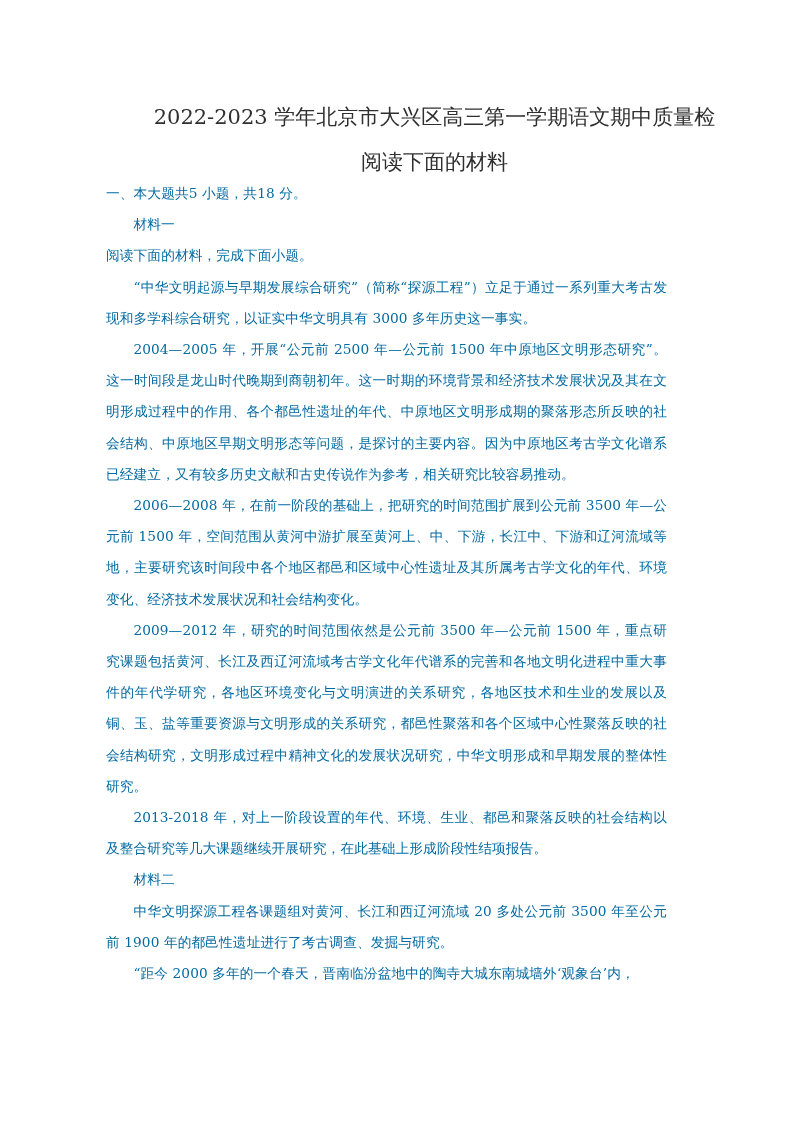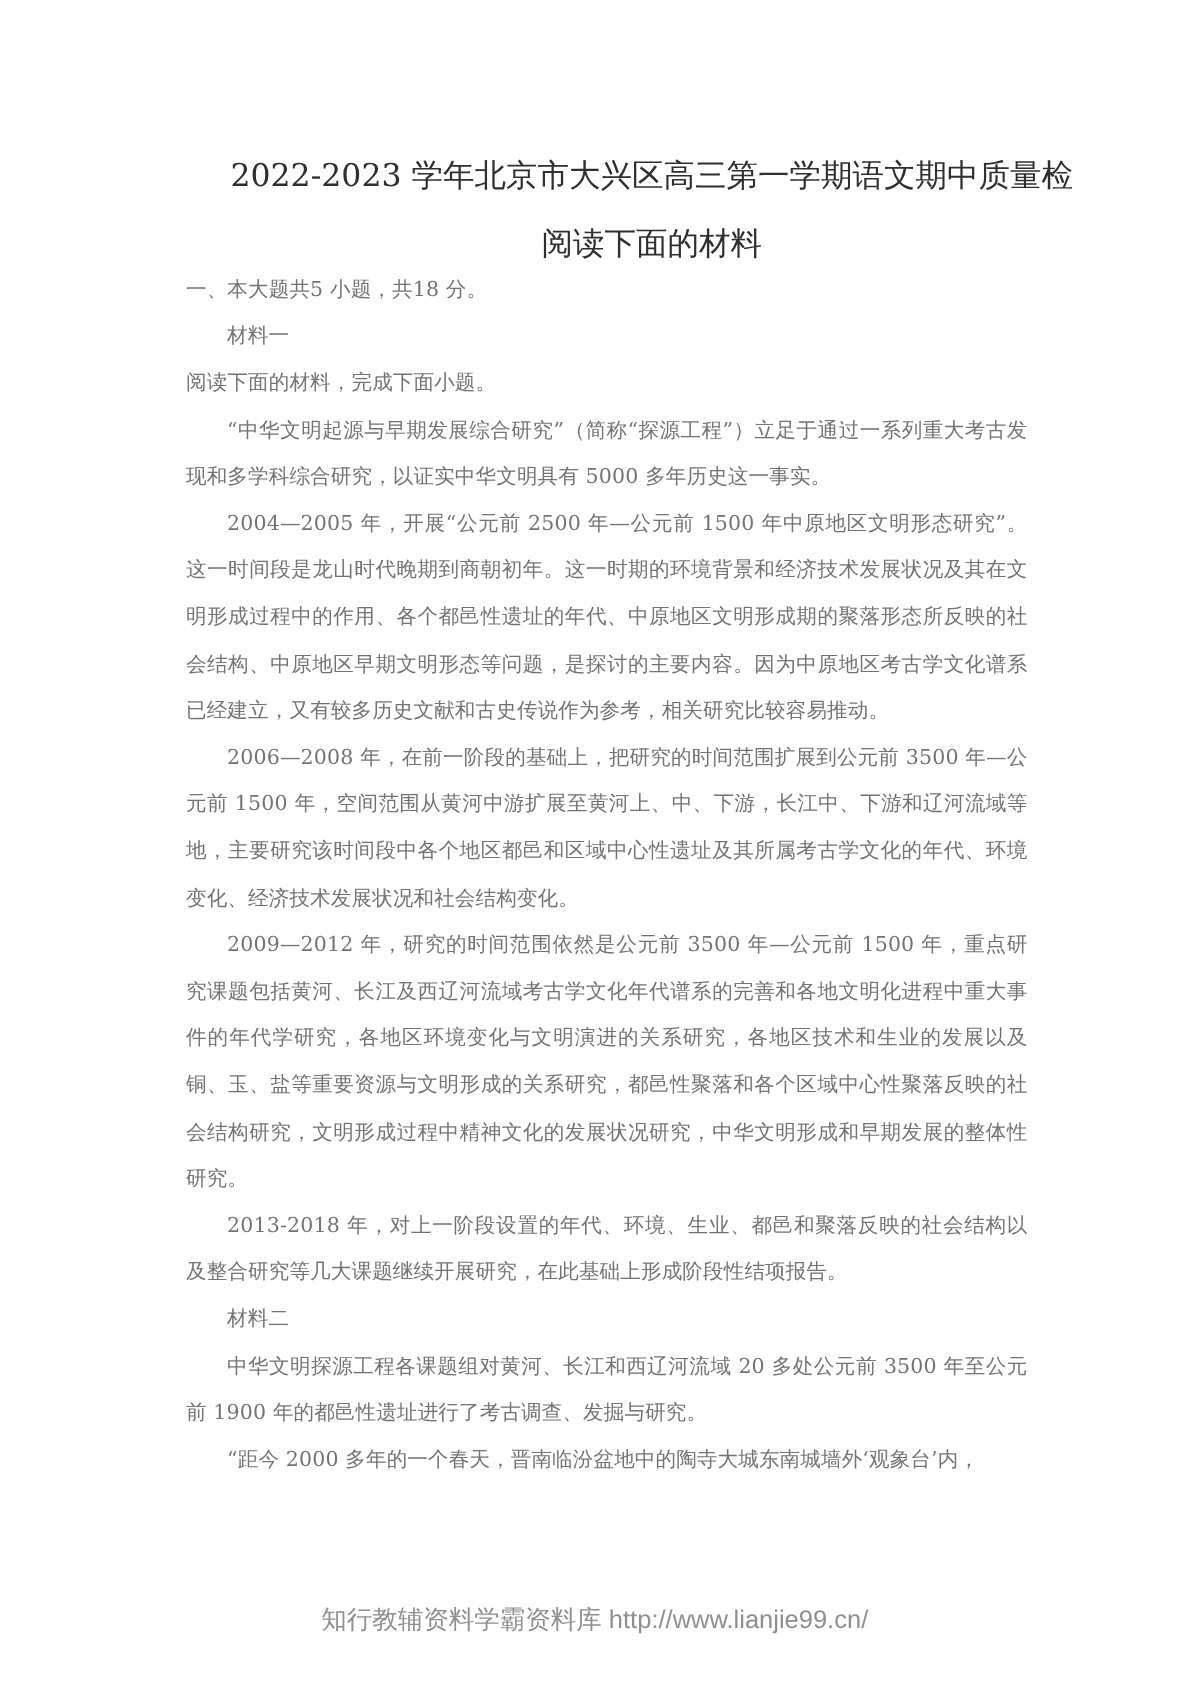--- a/index.html
+++ b/index.html
@@ -23,23 +23,23 @@
     text-align: center;
     font-size: 21px;
     line-height: 45px;
     color: #2f2f2f;
     font-weight: normal;
     padding-left: 38px;
   }
   .doc-body {
     position: absolute;
     top: 178px;
-    left: 124px;
+    left: 106px;
     width: 561px;
-    color: #737373;
+    color: #0369a1;
   }
   .para {
     margin: 0;
     font-size: 13.7px;
     line-height: 31.2px;
     text-align: justify;
     text-justify: inter-ideograph;
     letter-spacing: 0.1px;
   }
   .para.indent {
@@ -64,27 +64,24 @@
 
   <div class="title">
     <div>2022-2023 学年北京市大兴区高三第一学期语文期中质量检</div>
     <div>阅读下面的材料</div>
   </div>
 
   <div class="doc-body">
       <p class="para">一、本大题共5 小题，共18 分。</p>
       <p class="para indent">材料一</p>
       <p class="para">阅读下面的材料，完成下面小题。</p>
-      <p class="para indent">“中华文明起源与早期发展综合研究”（简称“探源工程”）立足于通过一系列重大考古发现和多学科综合研究，以证实中华文明具有 5000 多年历史这一事实。</p>
+      <p class="para indent">“中华文明起源与早期发展综合研究”（简称“探源工程”）立足于通过一系列重大考古发现和多学科综合研究，以证实中华文明具有 3000 多年历史这一事实。</p>
       <p class="para indent">2004—2005 年，开展“公元前 2500 年—公元前 1500 年中原地区文明形态研究”。这一时间段是龙山时代晚期到商朝初年。这一时期的环境背景和经济技术发展状况及其在文明形成过程中的作用、各个都邑性遗址的年代、中原地区文明形成期的聚落形态所反映的社会结构、中原地区早期文明形态等问题，是探讨的主要内容。因为中原地区考古学文化谱系已经建立，又有较多历史文献和古史传说作为参考，相关研究比较容易推动。</p>
       <p class="para indent">2006—2008 年，在前一阶段的基础上，把研究的时间范围扩展到公元前 3500 年—公元前 1500 年，空间范围从黄河中游扩展至黄河上、中、下游，长江中、下游和辽河流域等地，主要研究该时间段中各个地区都邑和区域中心性遗址及其所属考古学文化的年代、环境变化、经济技术发展状况和社会结构变化。</p>
       <p class="para indent">2009—2012 年，研究的时间范围依然是公元前 3500 年—公元前 1500 年，重点研究课题包括黄河、长江及西辽河流域考古学文化年代谱系的完善和各地文明化进程中重大事件的年代学研究，各地区环境变化与文明演进的关系研究，各地区技术和生业的发展以及铜、玉、盐等重要资源与文明形成的关系研究，都邑性聚落和各个区域中心性聚落反映的社会结构研究，文明形成过程中精神文化的发展状况研究，中华文明形成和早期发展的整体性研究。</p>
       <p class="para indent">2013-2018 年，对上一阶段设置的年代、环境、生业、都邑和聚落反映的社会结构以及整合研究等几大课题继续开展研究，在此基础上形成阶段性结项报告。</p>
       <p class="para indent">材料二</p>
       <p class="para indent">中华文明探源工程各课题组对黄河、长江和西辽河流域 20 多处公元前 3500 年至公元前 1900 年的都邑性遗址进行了考古调查、发掘与研究。</p>
       <p class="para indent">“距今 2000 多年的一个春天，晋南临汾盆地中的陶寺大城东南城墙外‘观象台’内，</p>
     </div>
 
-  <div class="footer">
-    <span>知行教辅资料学霸资料库 http://www.lianjie99.cn/</span>
-  </div>
 
 </div>
 
 </body></html>

